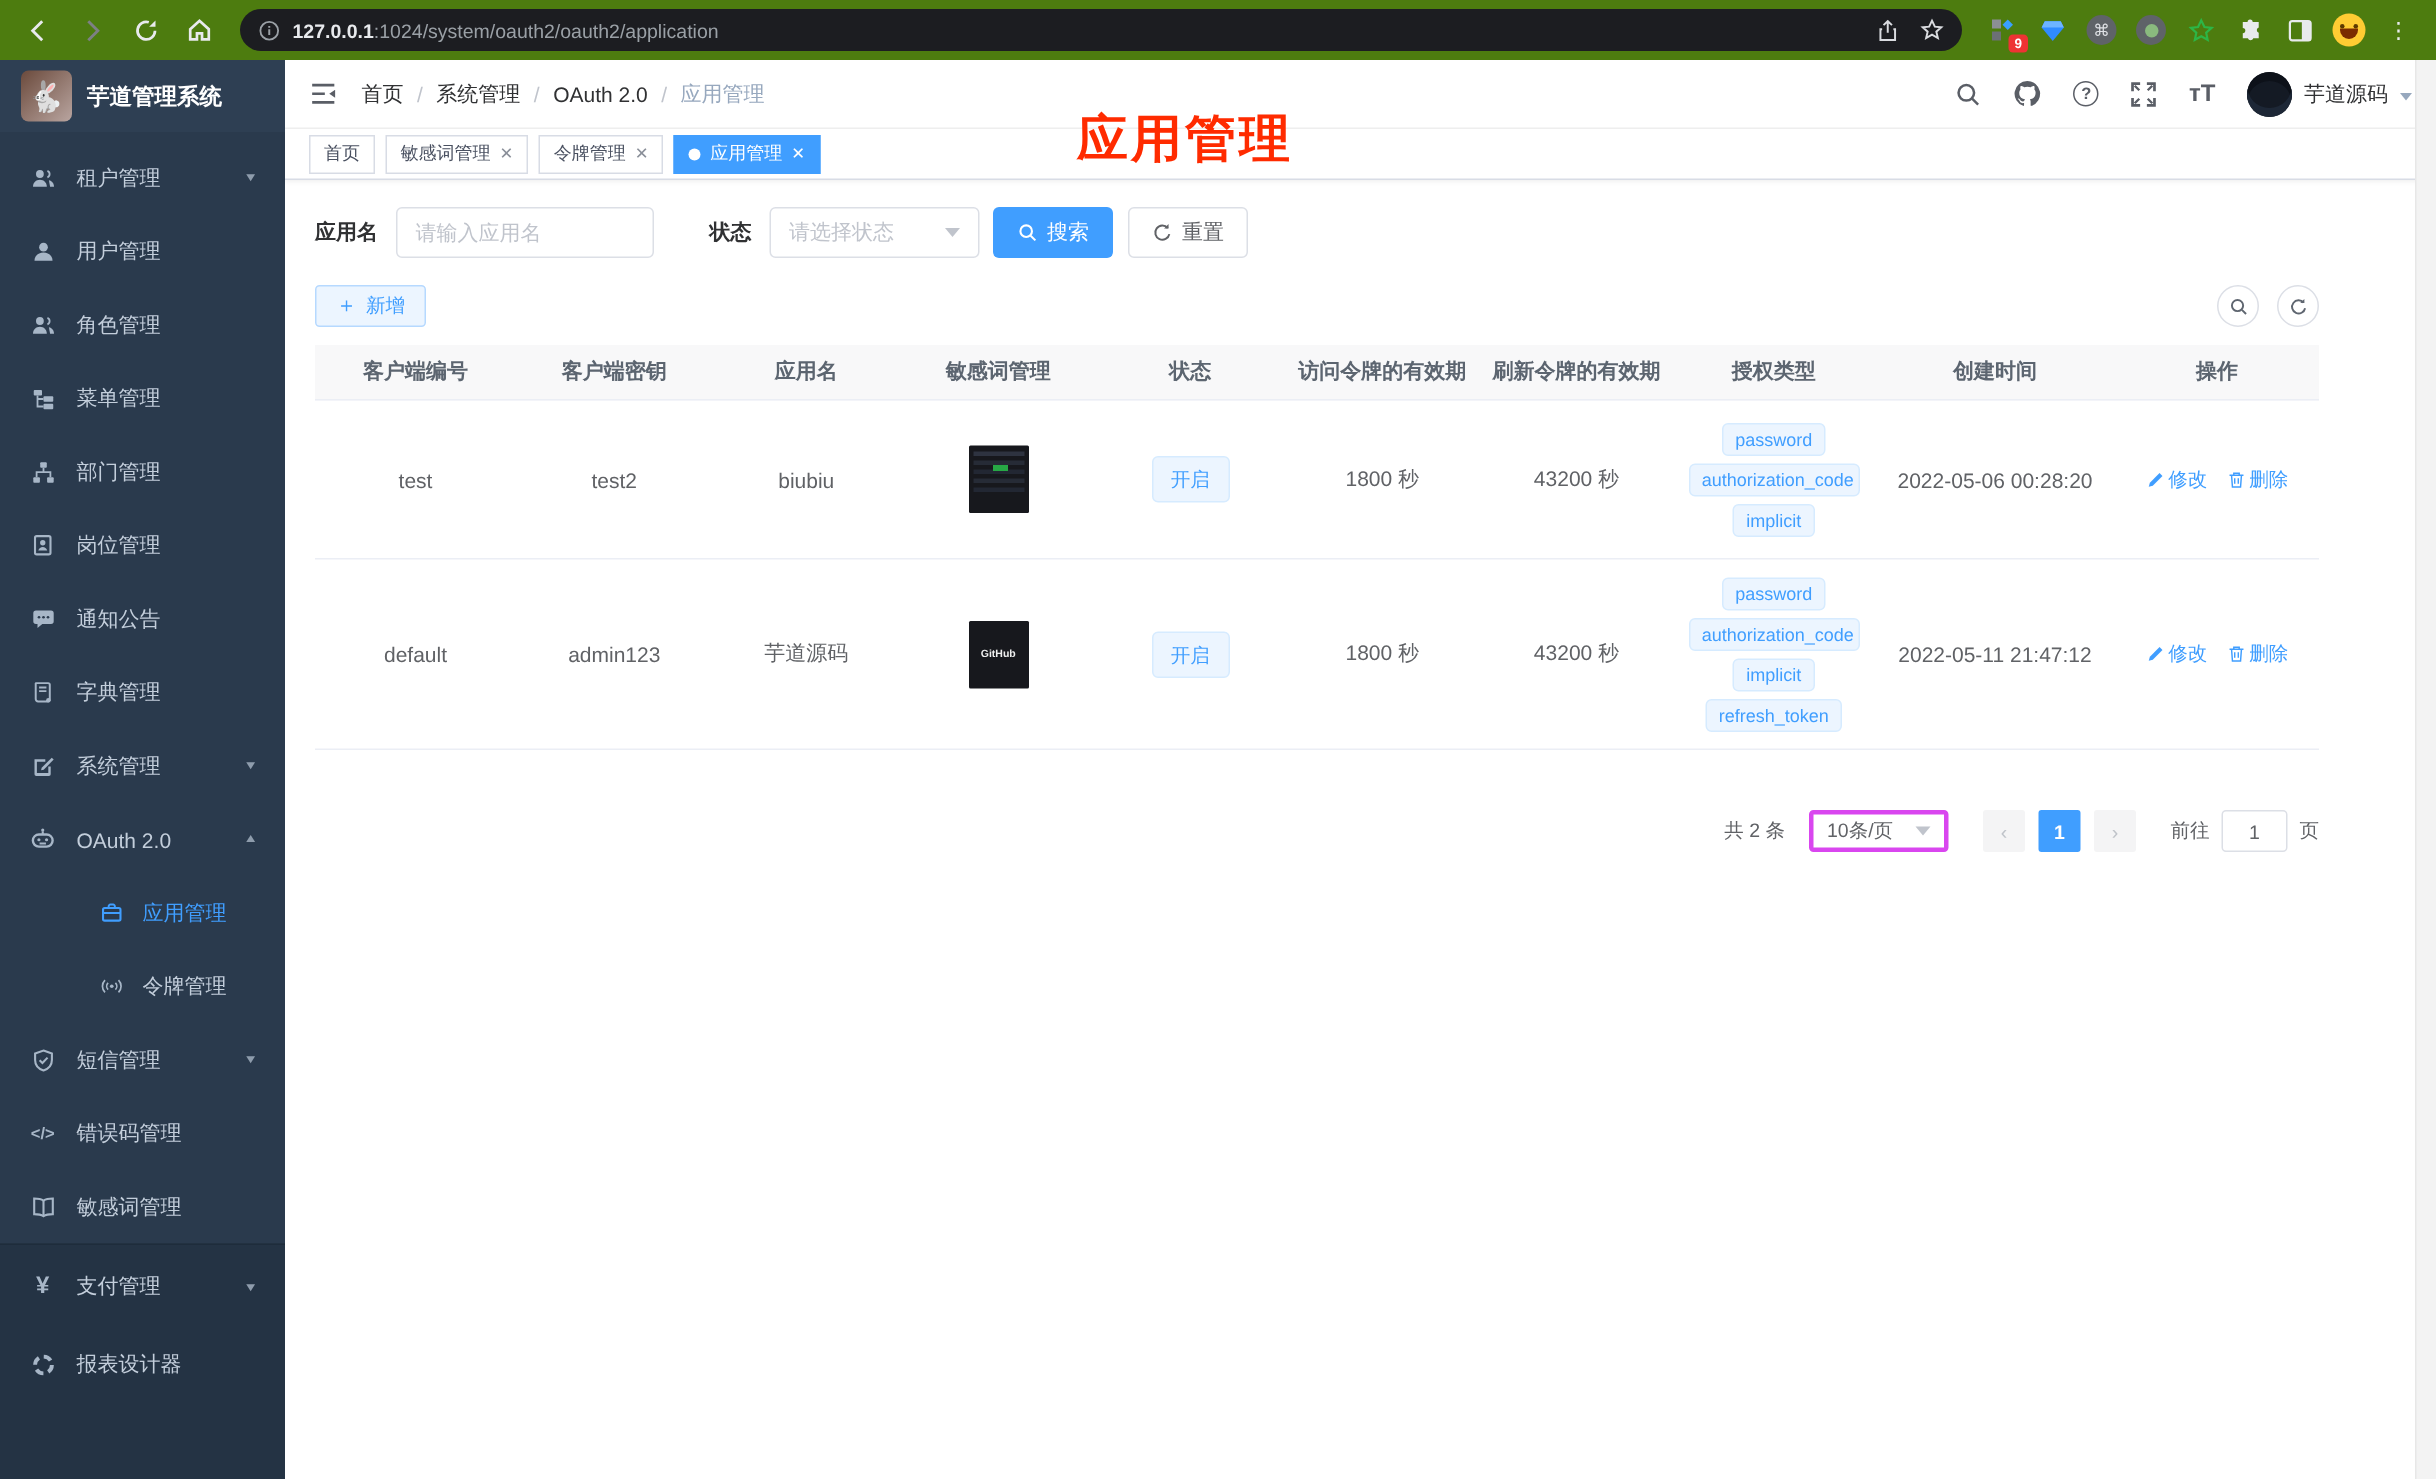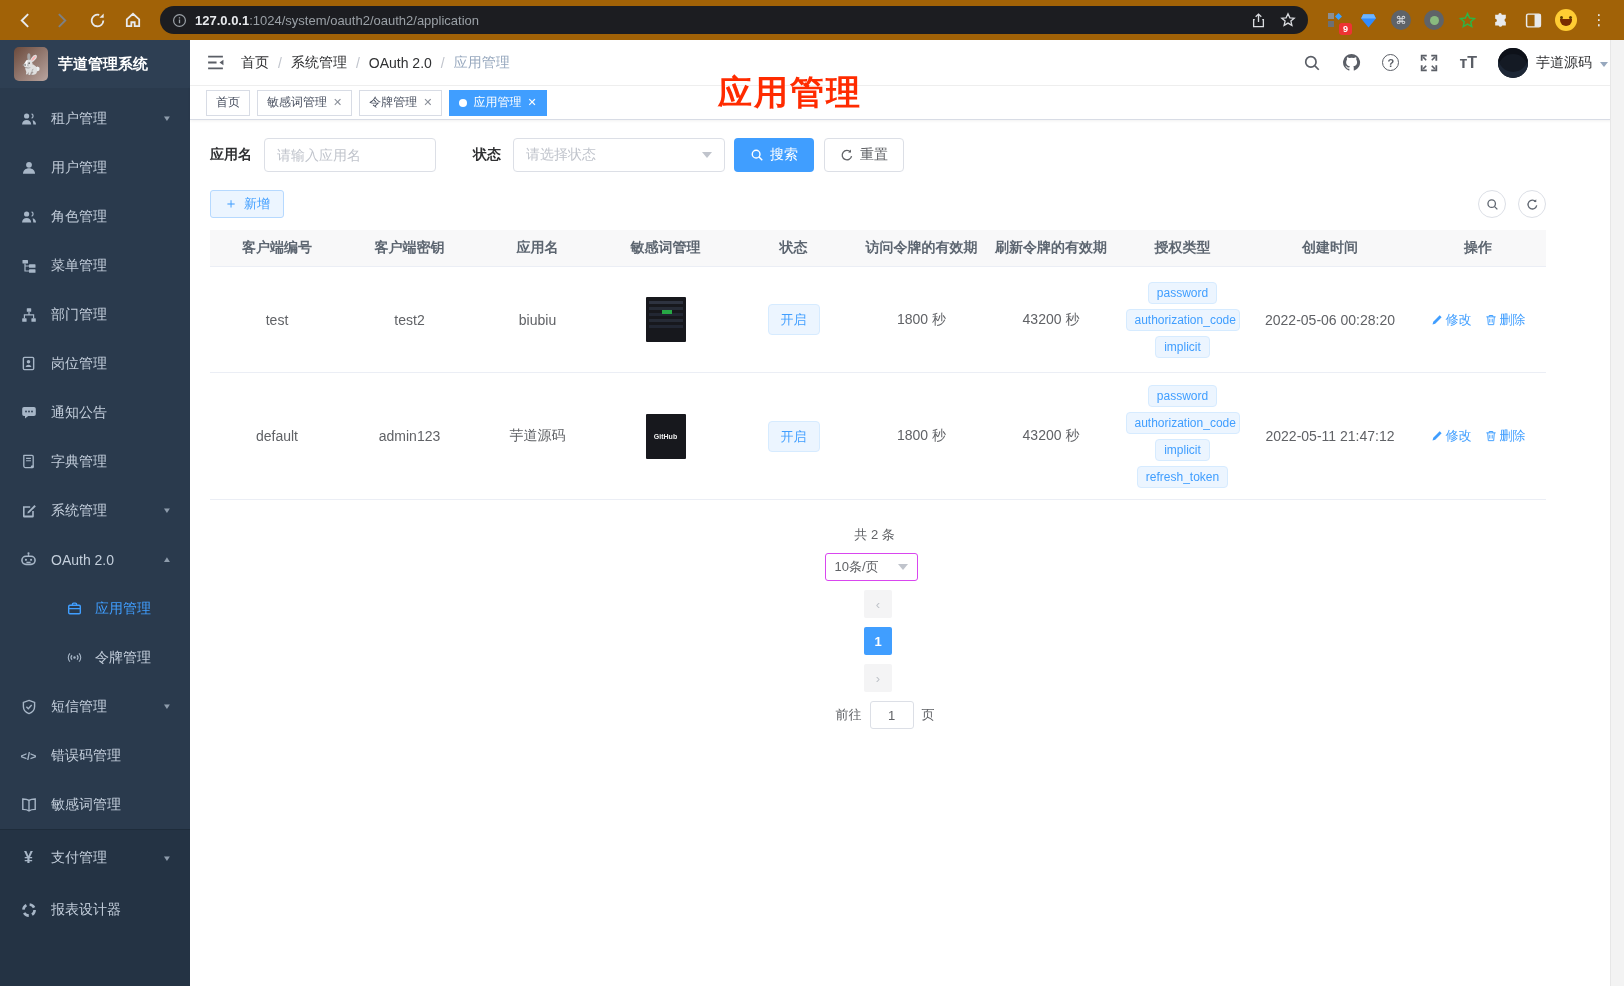--- a/index.html
+++ b/index.html
@@ -2,21 +2,21 @@
 <html><head>
 <meta charset="utf-8">
 <style>
   * { box-sizing: border-box; margin: 0; padding: 0; }
   html,body { width:1624px; height:986px; overflow:hidden; background:#fff;
     font-family:"Liberation Sans","DejaVu Sans",sans-serif; }
   svg { display:block; }
 
   
   .chrome { position:absolute; left:0; top:0; width:1624px; height:40px;
-    background:#a16207; display:flex; align-items:center; padding:0 10px; gap:6px; }
+    background:#4d7c0f; display:flex; align-items:center; padding:0 10px; gap:6px; }
   .nav-ic { width:30px; height:30px; display:flex; align-items:center; justify-content:center;
     color:#e8eaed; border-radius:50%; flex:0 0 auto; }
   .nav-ic.dim { color:#7d8084; }
   .url-pill { flex:1 1 auto; height:28px; background:#1c1d21; border-radius:14px;
     display:flex; align-items:center; padding:0 12px; gap:8px; margin:0 6px; min-width:0; }
   .url-info { color:#9aa0a6; }
   .url-text { font-size:13px; white-space:nowrap; overflow:hidden; }
   .url-host { color:#e8eaed; font-weight:700; }
   .url-rest { color:#9aa0a6; }
   .pill-right { margin-left:auto; display:flex; align-items:center; gap:14px; color:#dadce0; }
@@ -95,21 +95,21 @@
     font-size:34px; font-weight:700; letter-spacing:2px; }
 
   
   .app-main { position:relative; padding:17px 0 0 20px; width:1356px; }
   .filters { display:flex; align-items:center; height:36px; }
   .f-label { font-size:14px; font-weight:700; color:#303133; margin-right:12px; }
   .f-input { width:172px; height:34px; border:1px solid #dcdfe6; border-radius:4px;
     padding:0 12px; font-size:14px; color:#606266; outline:none; background:#fff;
     font-family:inherit; }
   .f-input::placeholder { color:#c0c4cc; }
-  .f-sel { width:212px; height:34px; border:1px solid #dcdfe6; border-radius:4px;
+  .f-sel { width:140px; height:34px; border:1px solid #dcdfe6; border-radius:4px;
     padding:0 12px; font-size:14px; color:#c0c4cc; display:flex; align-items:center;
     justify-content:space-between; cursor:pointer; background:#fff; }
   .sel-caret { width:0; height:0; border-left:5px solid transparent; border-right:5px solid transparent;
     border-top:6px solid #c0c4cc; }
   .gap24 { width:37px; }
   .btn { height:34px; border-radius:4px; font-size:14px; display:inline-flex;
     align-items:center; justify-content:center; gap:6px; cursor:pointer; border:1px solid transparent;
     padding:0 15px; font-family:inherit; }
   .btn-primary { background:#409eff; color:#fff; margin-left:9px; }
   .btn-plain { background:#fff; border-color:#dcdfe6; color:#606266; margin-left:10px; }
@@ -138,24 +138,24 @@
   .thumb1::before { content:""; position:absolute; left:3px; top:4px; width:34px; height:3px;
     background:#2e3340; box-shadow:0 6px 0 #262b36, 0 12px 0 #222733, 0 18px 0 #262b36, 0 24px 0 #222733; }
   .thumb1::after { content:""; position:absolute; left:16px; top:13px; width:10px; height:4px; background:#27a745; }
   .thumb2 { display:flex; align-items:center; justify-content:center; }
   .thumb2 .gh { color:#eee; font-size:7px; font-weight:700; }
   .op-link { color:#409eff; font-size:13px; display:inline-flex; align-items:center; gap:3px;
     cursor:pointer; text-decoration:none; }
   .ops { display:flex; gap:13px; }
 
   
-  .pager { margin-top:26px; width:1336px; display:flex; align-items:center;
-    justify-content:flex-end; gap:9px; font-size:13px; color:#606266;flex-direction:column; }
+  .pager { margin-top:40px; width:1336px; display:flex; align-items:center;
+    justify-content:flex-end; gap:9px; font-size:13px; color:#606266; }
   .pg-total { margin-right:7px; }
-  .pg-size { width:93px; height:28px; border:1px solid #d946ef; border-radius:3px;
+  .pg-size { width:93px; height:28px; border:3px solid #d946ef; border-radius:3px;
     display:flex; align-items:center; justify-content:space-between; padding:0 9px; cursor:pointer; margin-right:14px; }
   .pg-btn { width:28px; height:28px; border-radius:2px; background:#f4f4f5; color:#bfc3c9;
     display:flex; align-items:center; justify-content:center; font-size:13px; cursor:pointer; }
   .pg-cur { width:28px; height:28px; border-radius:2px; background:#409eff; color:#fff;
     font-weight:700; display:flex; align-items:center; justify-content:center; cursor:pointer; }
   .pg-goto { margin-left:14px; display:flex; align-items:center; gap:8px; }
   .pg-input { width:44px; height:28px; border:1px solid #dcdfe6; border-radius:3px;
     text-align:center; font-size:13px; color:#606266; outline:none; font-family:inherit; }
 </style>
 </head>

